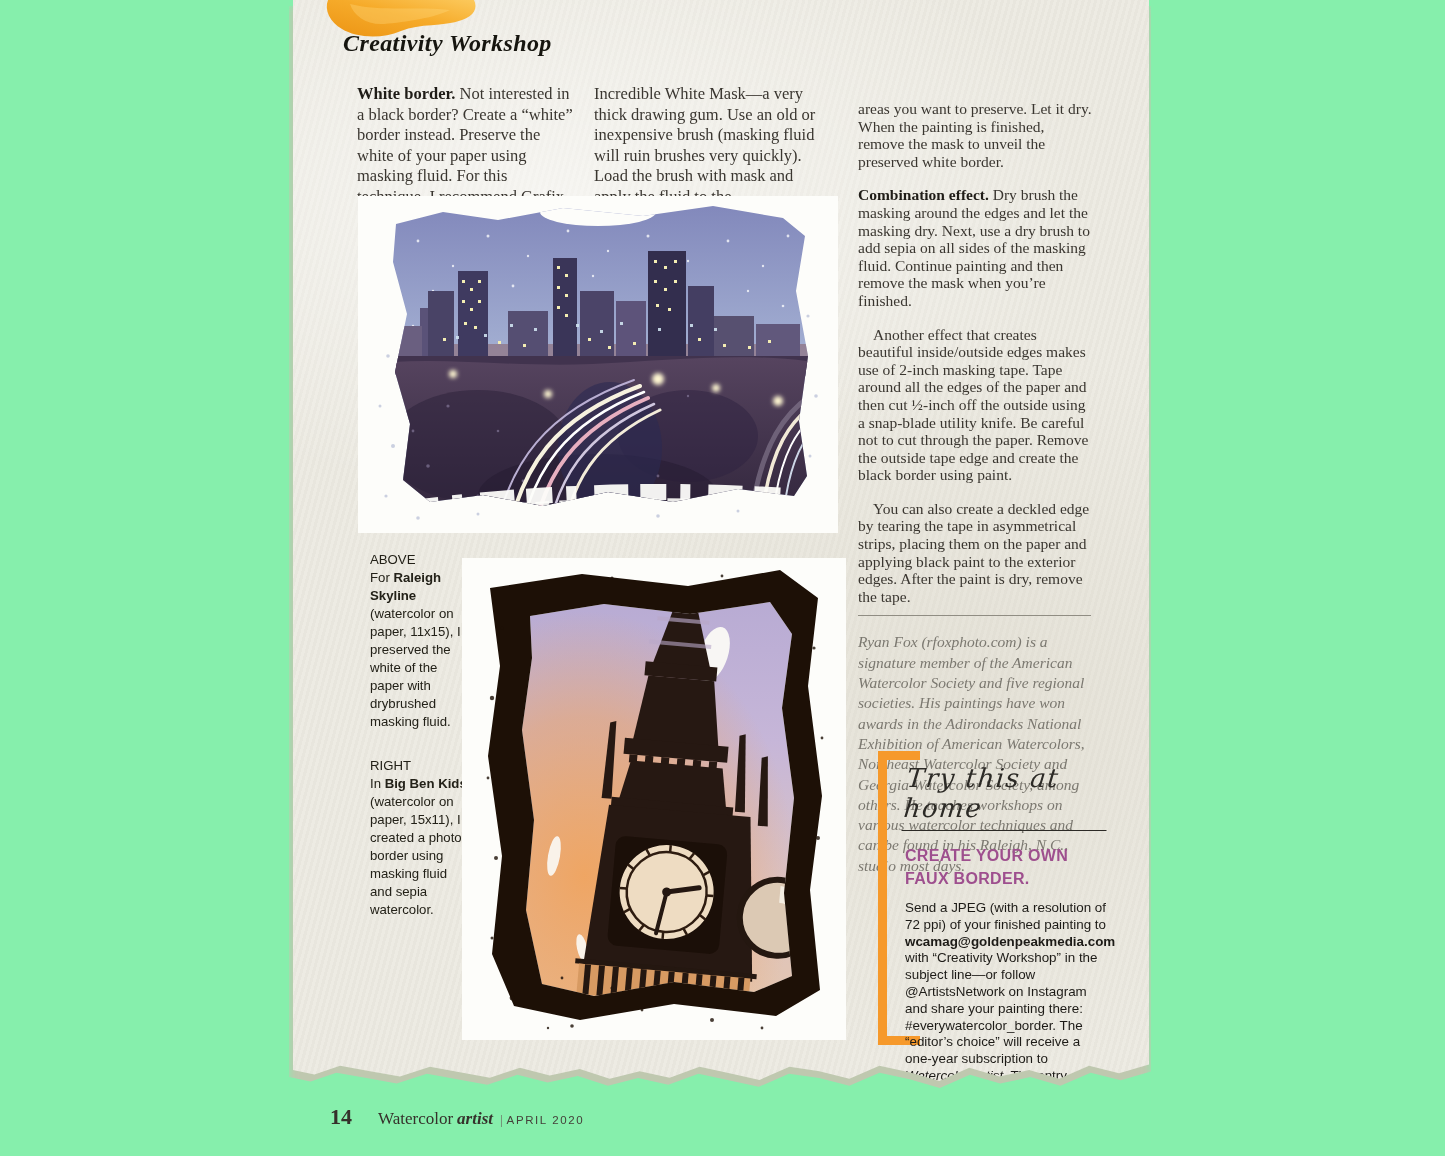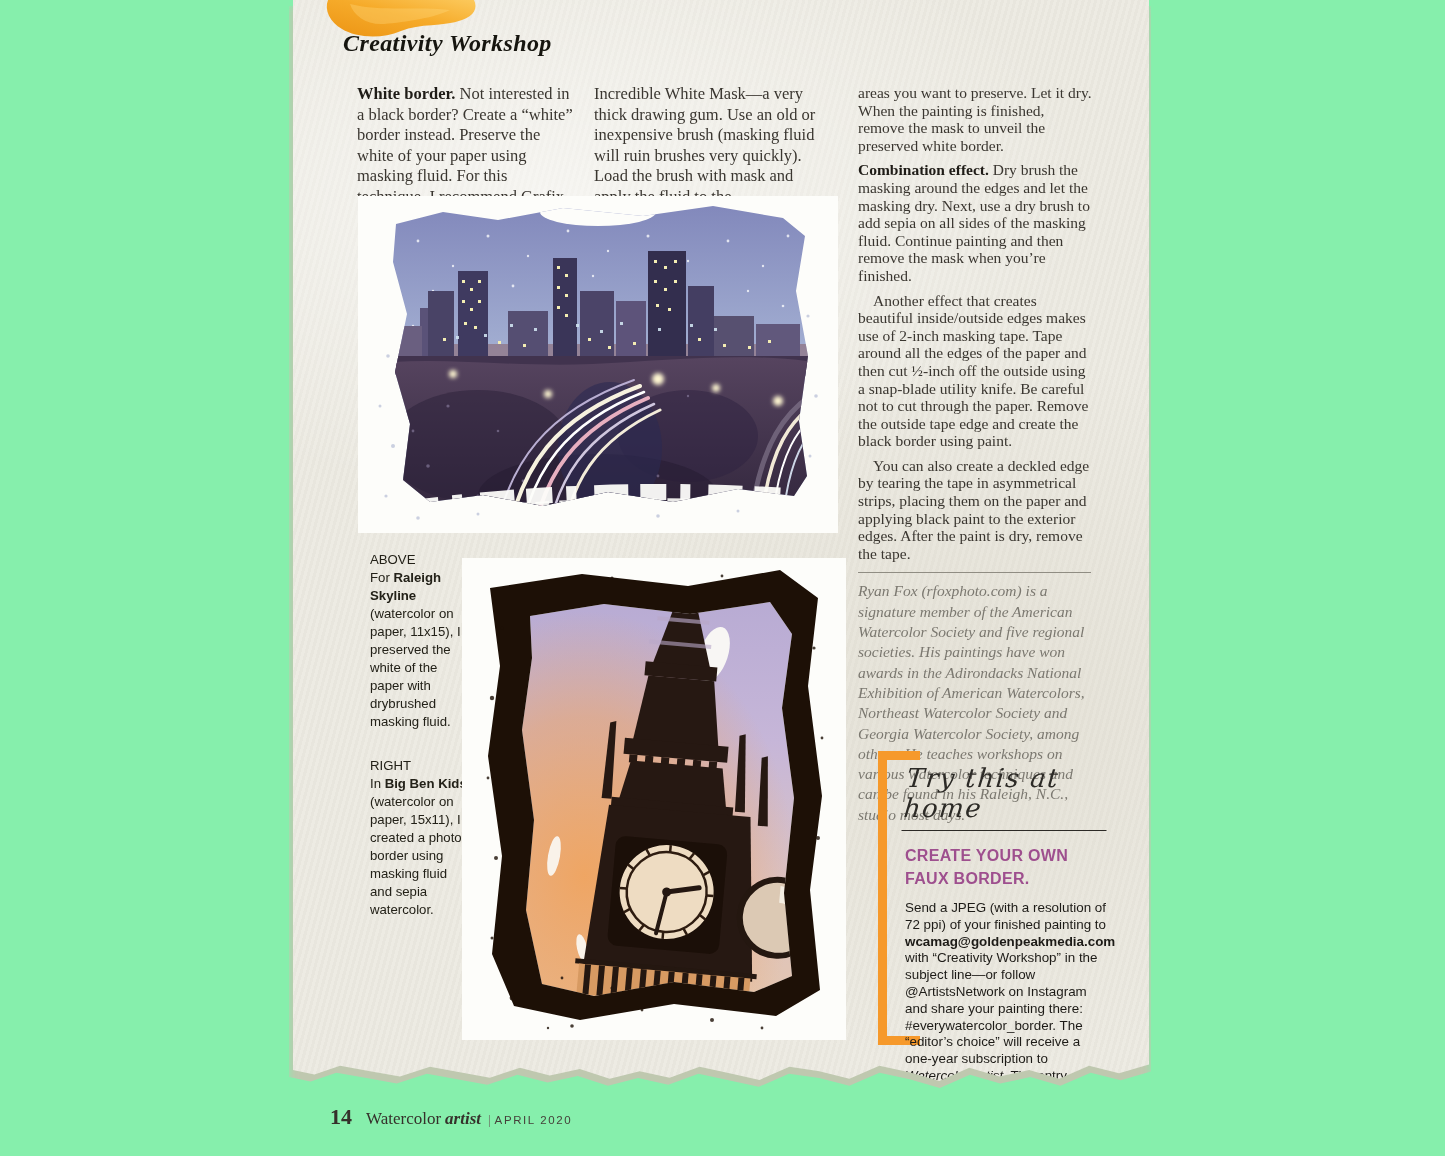--- a/index.html
+++ b/index.html
@@ -19,21 +19,21 @@
   .splash{position:absolute;left:29px;top:0;}
   h1.section{position:absolute;left:50px;top:30px;margin:0;font-family:"Liberation Serif",serif;
     font-style:italic;font-weight:bold;font-size:24px;letter-spacing:.4px;color:#16150f;}
   
   .col{position:absolute;top:84px;font-size:16.5px;line-height:20.5px;color:#3a3630;}
   .col p{margin:0 0 7px 0;}
   .col .lead{font-weight:bold;color:#1f1c17;}
   #col1{left:64px;width:216px;}
   #col2{left:301px;width:240px;}
   #col3{left:565px;width:234px;font-size:15.5px;line-height:17.6px;}
-  #col3 p{margin:0 0 7px 0;}
+  #col3 p{margin:16px 0 7px 0;}
   .indent{text-indent:15px;}
   .bio-rule{border:0;border-top:1px solid #908d83;margin:10px 0 8px 0;width:233px;}
   .bio{font-style:italic;color:#7b7870;font-size:15.5px;line-height:20.3px;}
   
   .painting{position:absolute;background:#fdfdfa;}
   #raleigh{left:65px;top:196px;width:480px;height:337px;}
   #bigben{left:169px;top:558px;width:384px;height:482px;}
   
   .captions{position:absolute;left:64px;top:551px;width:112px;font-family:"Liberation Sans",sans-serif;
     font-size:13.2px;line-height:18px;color:#232118;}
@@ -51,21 +51,21 @@
     transform:skewX(-6deg);}
   .faux-head{margin:13px 16px 0 0;font-family:"Liberation Sans",sans-serif;font-weight:800;font-size:16px;
     line-height:23px;letter-spacing:.3px;color:#9e4f8e;}
   .try-body{margin:10px 0 0 0;font-family:"Liberation Sans",sans-serif;font-size:13.4px;line-height:16.8px;
     color:#1d1b17;}
   .try-body .b{font-weight:bold;}
   .try-body .i{font-style:italic;}
   
   .footer{position:absolute;left:330px;top:1104px;color:#35312b;white-space:nowrap;}
   .footer .pg{font-size:22px;font-weight:bold;margin-right:14px;}
-  .footer .mag{font-size:17px;}
+  .footer .mag{font-size:17px;margin-left:12px;}
   .footer .mag-it{font-size:17px;font-weight:bold;font-style:italic;}
   .footer .sep{font-size:13px;color:#6b675f;margin:0 4px 0 7px;}
   .footer .issue{font-family:Liberation Sans, sans-serif;font-size:11.5px;letter-spacing:1.6px;color:#45413a;}
 </style>
 </head>
 <body>
 
 <div id="root">
   <div class="paper-shadow"></div>
 

